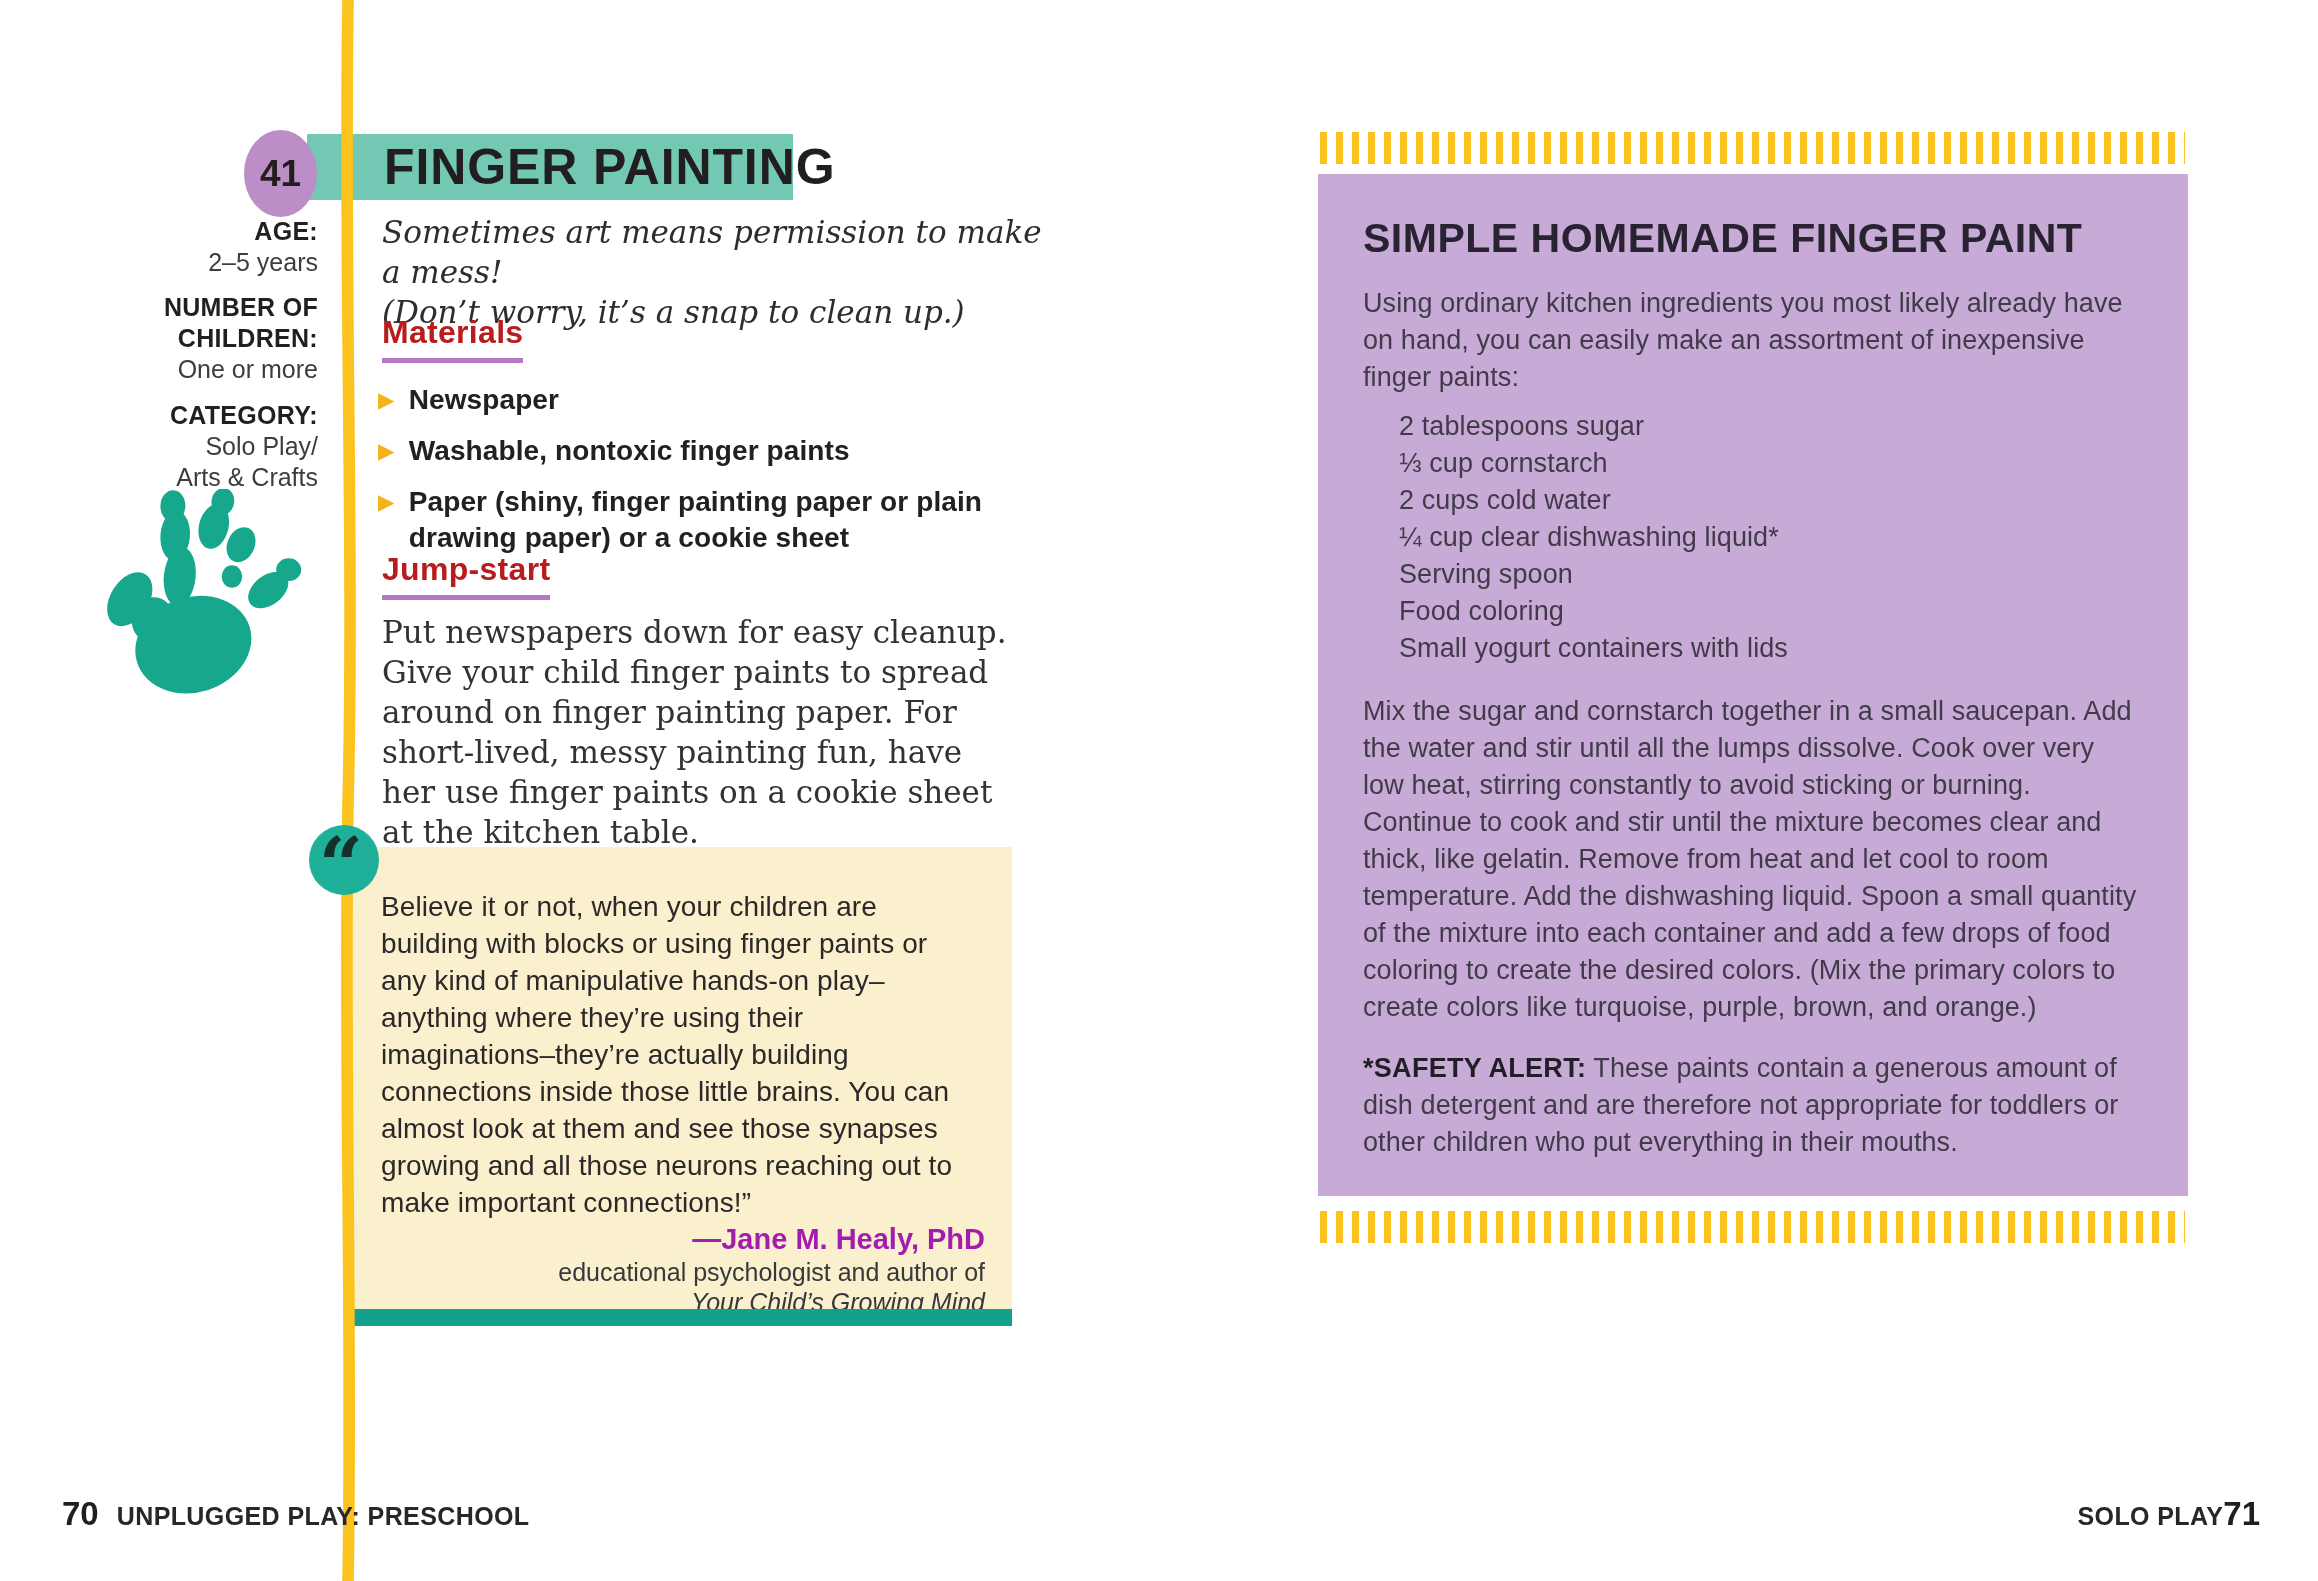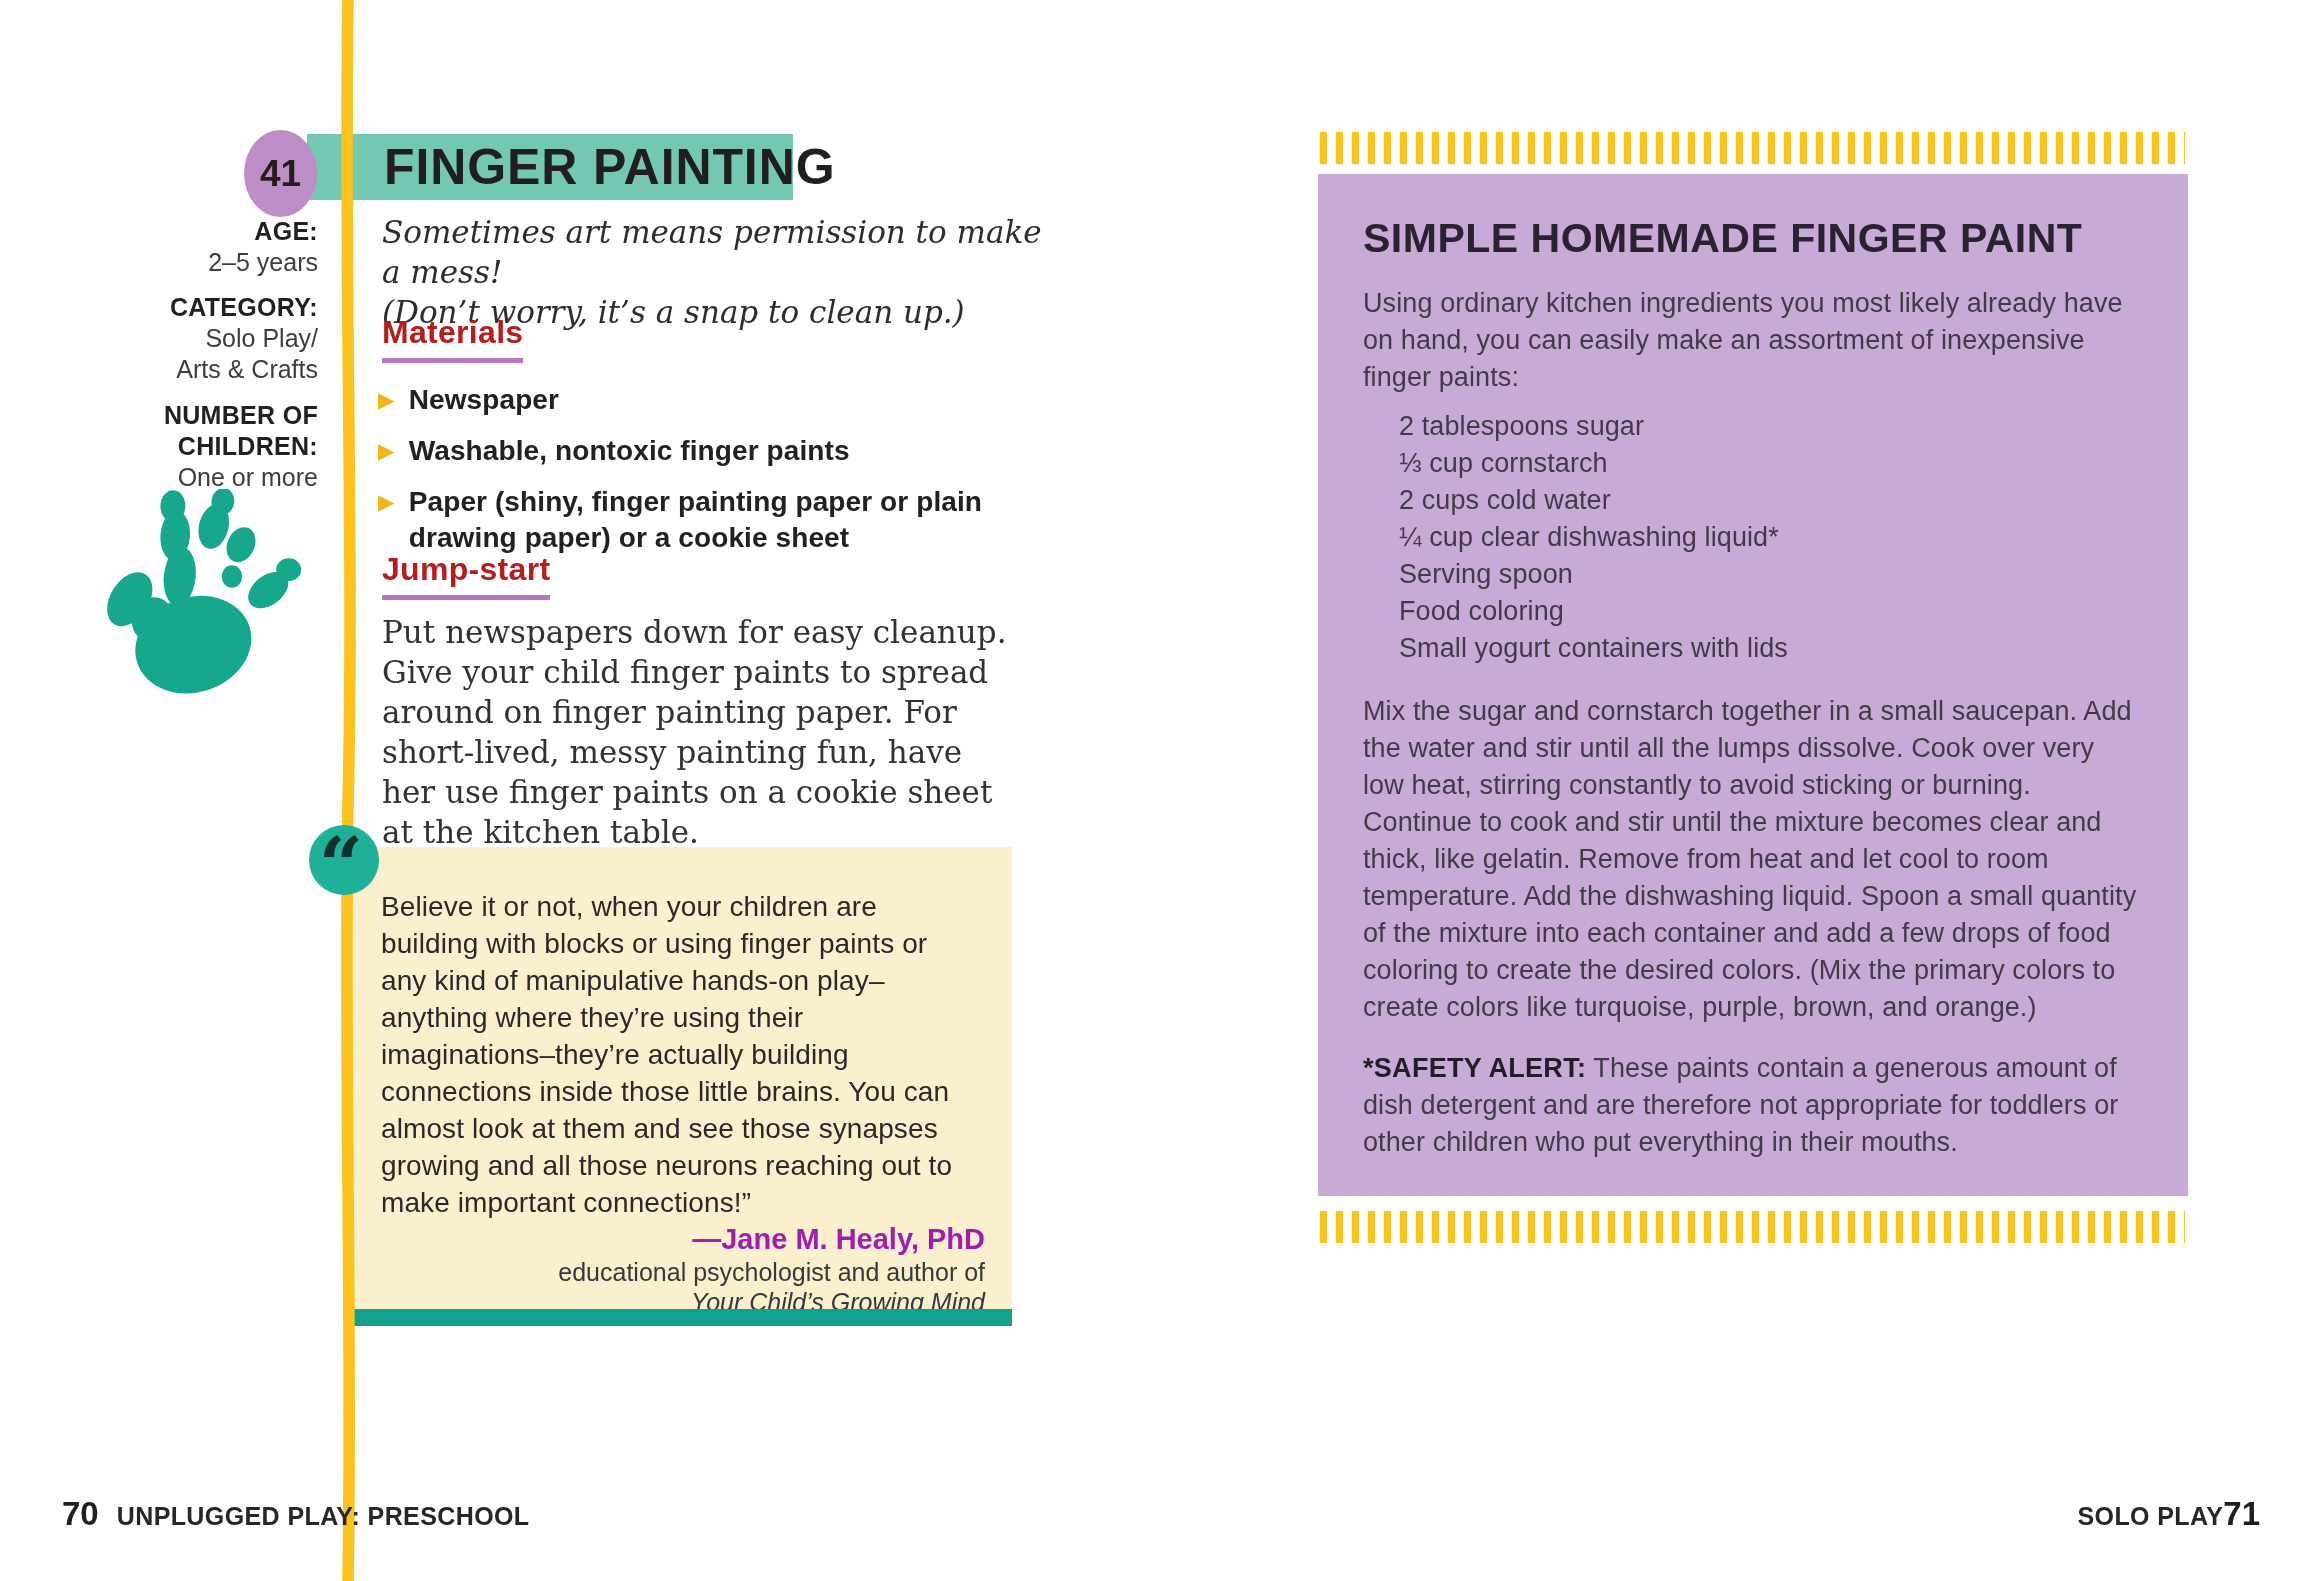--- a/index.html
+++ b/index.html
@@ -97,28 +97,28 @@
   <div class="title-bar">
     <h1>FINGER PAINTING</h1>
   </div>
 
   <div class="meta">
     <div class="row">
       <div class="label">AGE:</div>
       <div class="value">2–5 years</div>
     </div>
     <div class="row">
+      <div class="label">NUMBER OF
+CHILDREN:</div>
+      <div class="value">One or more</div>
+    </div>
+    <div class="row">
       <div class="label">CATEGORY:</div>
       <div class="value">Solo Play/
 Arts &amp; Crafts</div>
-    </div>
-    <div class="row">
-      <div class="label">NUMBER OF
-CHILDREN:</div>
-      <div class="value">One or more</div>
     </div>
   </div>
 
   <svg class="handprint" viewBox="0 0 100 100" aria-hidden="true">
     <g fill="#16a78d">
       <ellipse cx="42" cy="67" rx="26" ry="21" transform="rotate(-18 42 67)"></ellipse>
       <ellipse cx="14" cy="47" rx="8.5" ry="13" transform="rotate(32 14 47)"></ellipse>
       <ellipse cx="24" cy="56" rx="9" ry="10" transform="rotate(20 24 56)"></ellipse>
       <ellipse cx="36" cy="37" rx="7" ry="13" transform="rotate(6 36 37)"></ellipse>
       <ellipse cx="34" cy="19" rx="6.5" ry="11" transform="rotate(4 34 19)"></ellipse>

